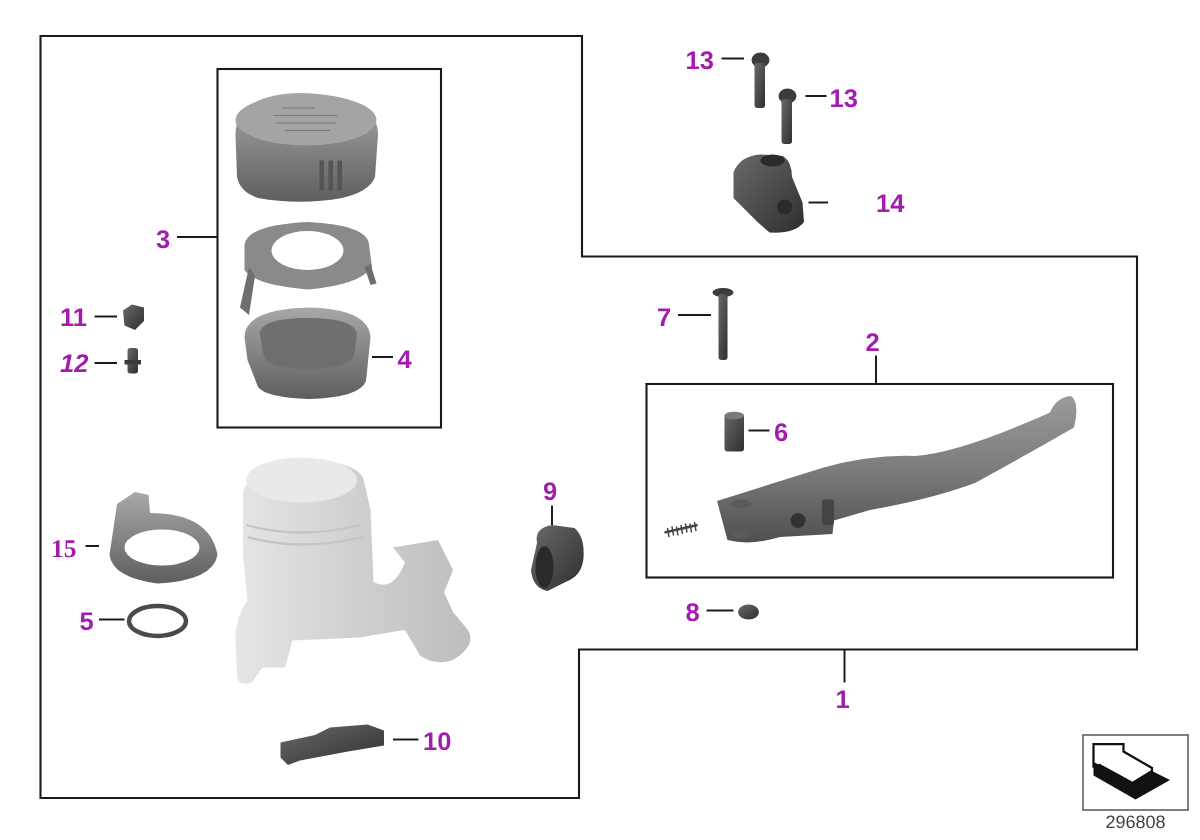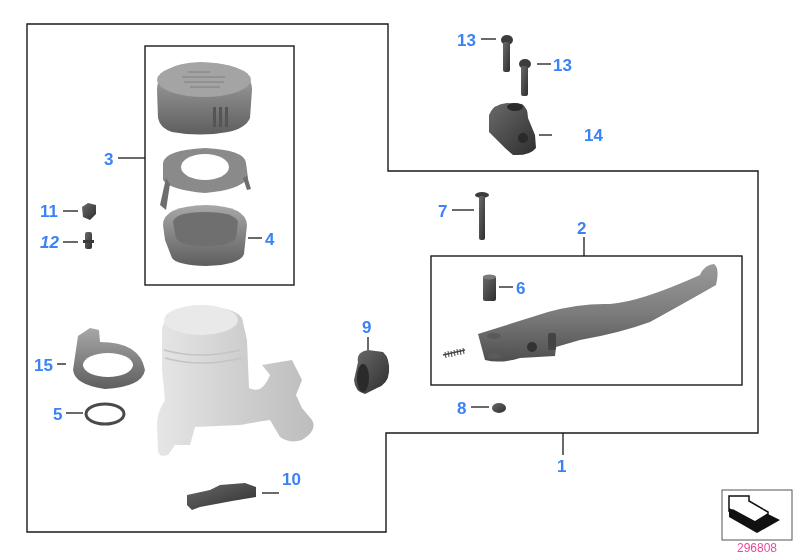--- a/index.html
+++ b/index.html
@@ -1,19 +1,19 @@
 <!DOCTYPE html>
 <html><head>
 <meta charset="utf-8">
 <style>
   html, body { margin: 0; padding: 0; background: #ffffff; }
   body { width: 800px; height: 560px; position: relative; overflow: hidden; font-family: "Liberation Sans", sans-serif; }
   .diagram { position: absolute; left: 0; top: 0; width: 800px; height: 560px; }
-  .callout { position: absolute; font-weight: bold; font-size: 17px; color: #3b82f6; line-height: 1; font-family: "Liberation Sans", sans-serif; }
-  .footer-id { position: absolute; left: 737px; top: 541px; font-size: 12px; color: #ec4899; font-family: "Liberation Sans", sans-serif; }
+  .callout { position: absolute; font-weight: bold; font-size: 17px; color: #a21caf; line-height: 1; font-family: "Liberation Sans", sans-serif; }
+  .footer-id { position: absolute; left: 737px; top: 541px; font-size: 12px; color: #404040; font-family: "Liberation Sans", sans-serif; }
 </style>
 </head>
 <body>
 
 <div class="diagram">
 <svg width="800" height="560" viewBox="0 0 800 560" xmlns="http://www.w3.org/2000/svg">
   <defs>
     <linearGradient id="gDark" x1="0" y1="0" x2="1" y2="1">
       <stop offset="0" stop-color="#6a6a6a"></stop>
           <stop offset="1" stop-color="#2e2e2e"></stop>
@@ -176,22 +176,22 @@
 
   <span class="callout" style="left:557px;top:458px;">1</span>
   <span class="callout" style="left:577px;top:220px;">2</span>
   <span class="callout" style="left:104px;top:151px;">3</span>
   <span class="callout" style="left:265px;top:231px;">4</span>
   <span class="callout" style="left:53px;top:406px;">5</span>
   <span class="callout" style="left:516px;top:280px;">6</span>
   <span class="callout" style="left:438px;top:203px;">7</span>
   <span class="callout" style="left:457px;top:400px;">8</span>
   <span class="callout" style="left:362px;top:319px;">9</span>
-  <span class="callout" style="left:282px;top:471px;">10</span>
+  <span class="callout" style="left:282px;top:486px;">10</span>
   <span class="callout" style="left:40px;top:203px;text-align:center;">11</span>
   <span class="callout" style="left:40px;top:234px;font-style:italic;">12</span>
   <span class="callout" style="left:457px;top:32px;">13</span>
   <span class="callout" style="left:553px;top:57px;">13</span>
   <span class="callout" style="left:584px;top:127px;">14</span>
-  <span class="callout" style="left:34px;top:357px;">15</span>
+  <span class="callout" style="left:34px;top:357px;font-family:Liberation Serif, serif;">15</span>
 
   <span class="footer-id">296808</span>
 </div>
 
 </body></html>

